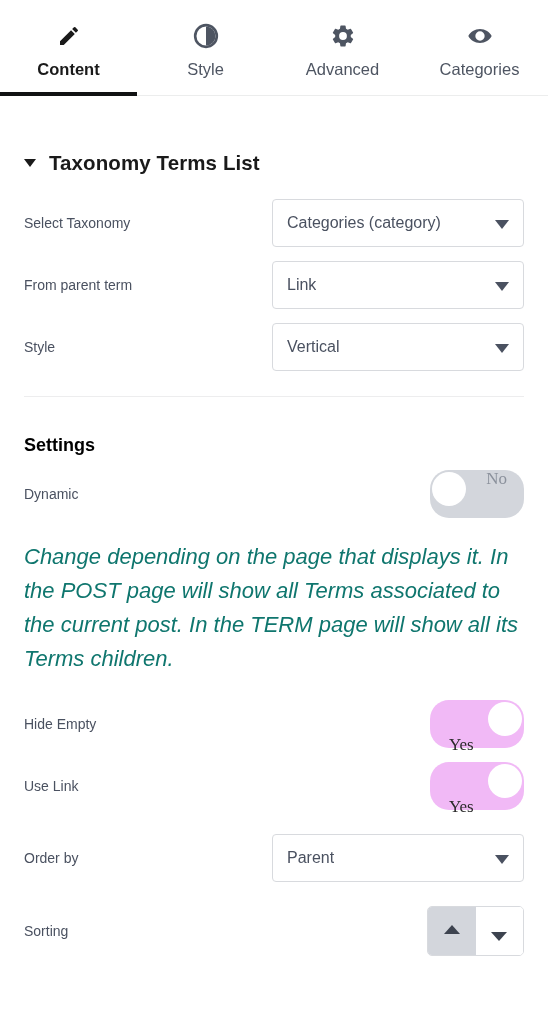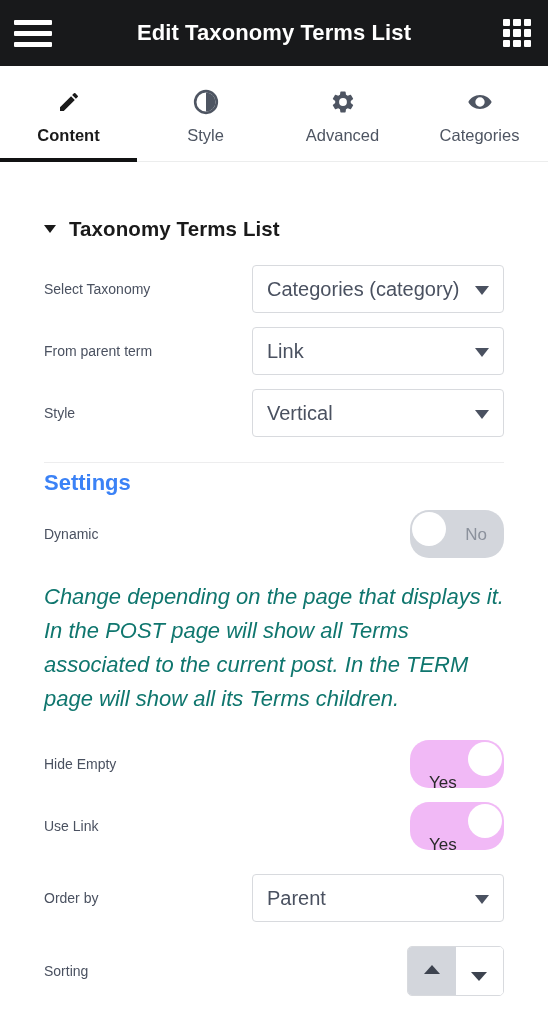--- a/index.html
+++ b/index.html
@@ -115,21 +115,21 @@
     content: "";
     position: absolute;
     left: 0;
     right: 0;
     bottom: -1px;
     height: 4px;
     background: #111213;
   }
 
   
-  .body { padding: 0 44px; }
+  .body { padding: 0 24px; }
 
   .section-header {
     display: flex;
     align-items: center;
     gap: 13px;
     margin-top: 55px;
     cursor: pointer;
   }
   .caret {
     width: 0; height: 0;
@@ -161,21 +161,21 @@
     height: 48px;
     border: 1px solid #d8dade;
     border-radius: 4px;
     background: #ffffff;
     display: flex;
     align-items: center;
     padding: 0 38px 0 14px;
     cursor: pointer;
   }
   .select-value {
-    font-size: 20px;
+    font-size: 16px;
     color: #4a5160;
     white-space: nowrap;
     overflow: hidden;
     text-overflow: ellipsis;
   }
   .select-caret {
     position: absolute;
     right: 14px;
     top: 50%;
     margin-top: -3px;
@@ -185,35 +185,36 @@
     border-top: 9px solid #4a5160;
   }
 
   .divider {
     height: 1px;
     background: #ededee;
     margin: 25px 0 0 0;
   }
 
   .settings-title {
-    font-size: 22px;
+    font-size: 18px;
     font-weight: bold;
-    color: #3b82f6;
-    margin-top: 7px;
+    color: #000000;
+    margin-top: 38px;
   }
 
   
   .toggle {
     position: relative;
     width: 94px;
     height: 48px;
     border-radius: 19px;
     cursor: pointer;
     display: flex;
-    align-items: center;
+    align-items: flex-start;
+    font-family: Liberation Serif, serif;
   }
   .toggle.off { background: #d3d6dc; justify-content: flex-end; }
   .toggle.on  { background: #f1b9f6; justify-content: flex-start; }
   .toggle-text {
     font-size: 17px;
     line-height: 1;
   }
   .toggle.off .toggle-text { color: #8b919c; padding-right: 17px; }
   .toggle.on  .toggle-text { color: #2a2a2a; padding-left: 19px; margin-top: 36px; }
   .knob {
@@ -270,39 +271,20 @@
   }
 
   .spacer-sm { height: 14px; }
   .spacer-md { height: 24px; }
 </style>
 </head>
 <body>
 
 <div class="panel">
 
-  <div class="header">
-    <div class="hamburger-icon">
-      <span></span>
-      <span></span>
-      <span></span>
-    </div>
-    <div class="header-title">Edit Taxonomy Terms List</div>
-    <div class="grid-icon">
-      <i></i>
-      <i></i>
-      <i></i>
-      <i></i>
-      <i></i>
-      <i></i>
-      <i></i>
-      <i></i>
-      <i></i>
-    </div>
-  </div>
 
   <div class="tabs">
 
     <div class="tab active">
       <div class="tab-icon">
         <svg width="24" height="24" viewBox="0 0 24 24" fill="currentColor">
           <path d="M3 17.25V21h3.75L17.81 9.94l-3.75-3.75L3 17.25zM20.71 7.04a1 1 0 0 0 0-1.41l-2.34-2.34a1 1 0 0 0-1.41 0l-1.83 1.83 3.75 3.75 1.83-1.83z"></path>
         </svg>
       </div>
       <div class="tab-label">Content</div>

